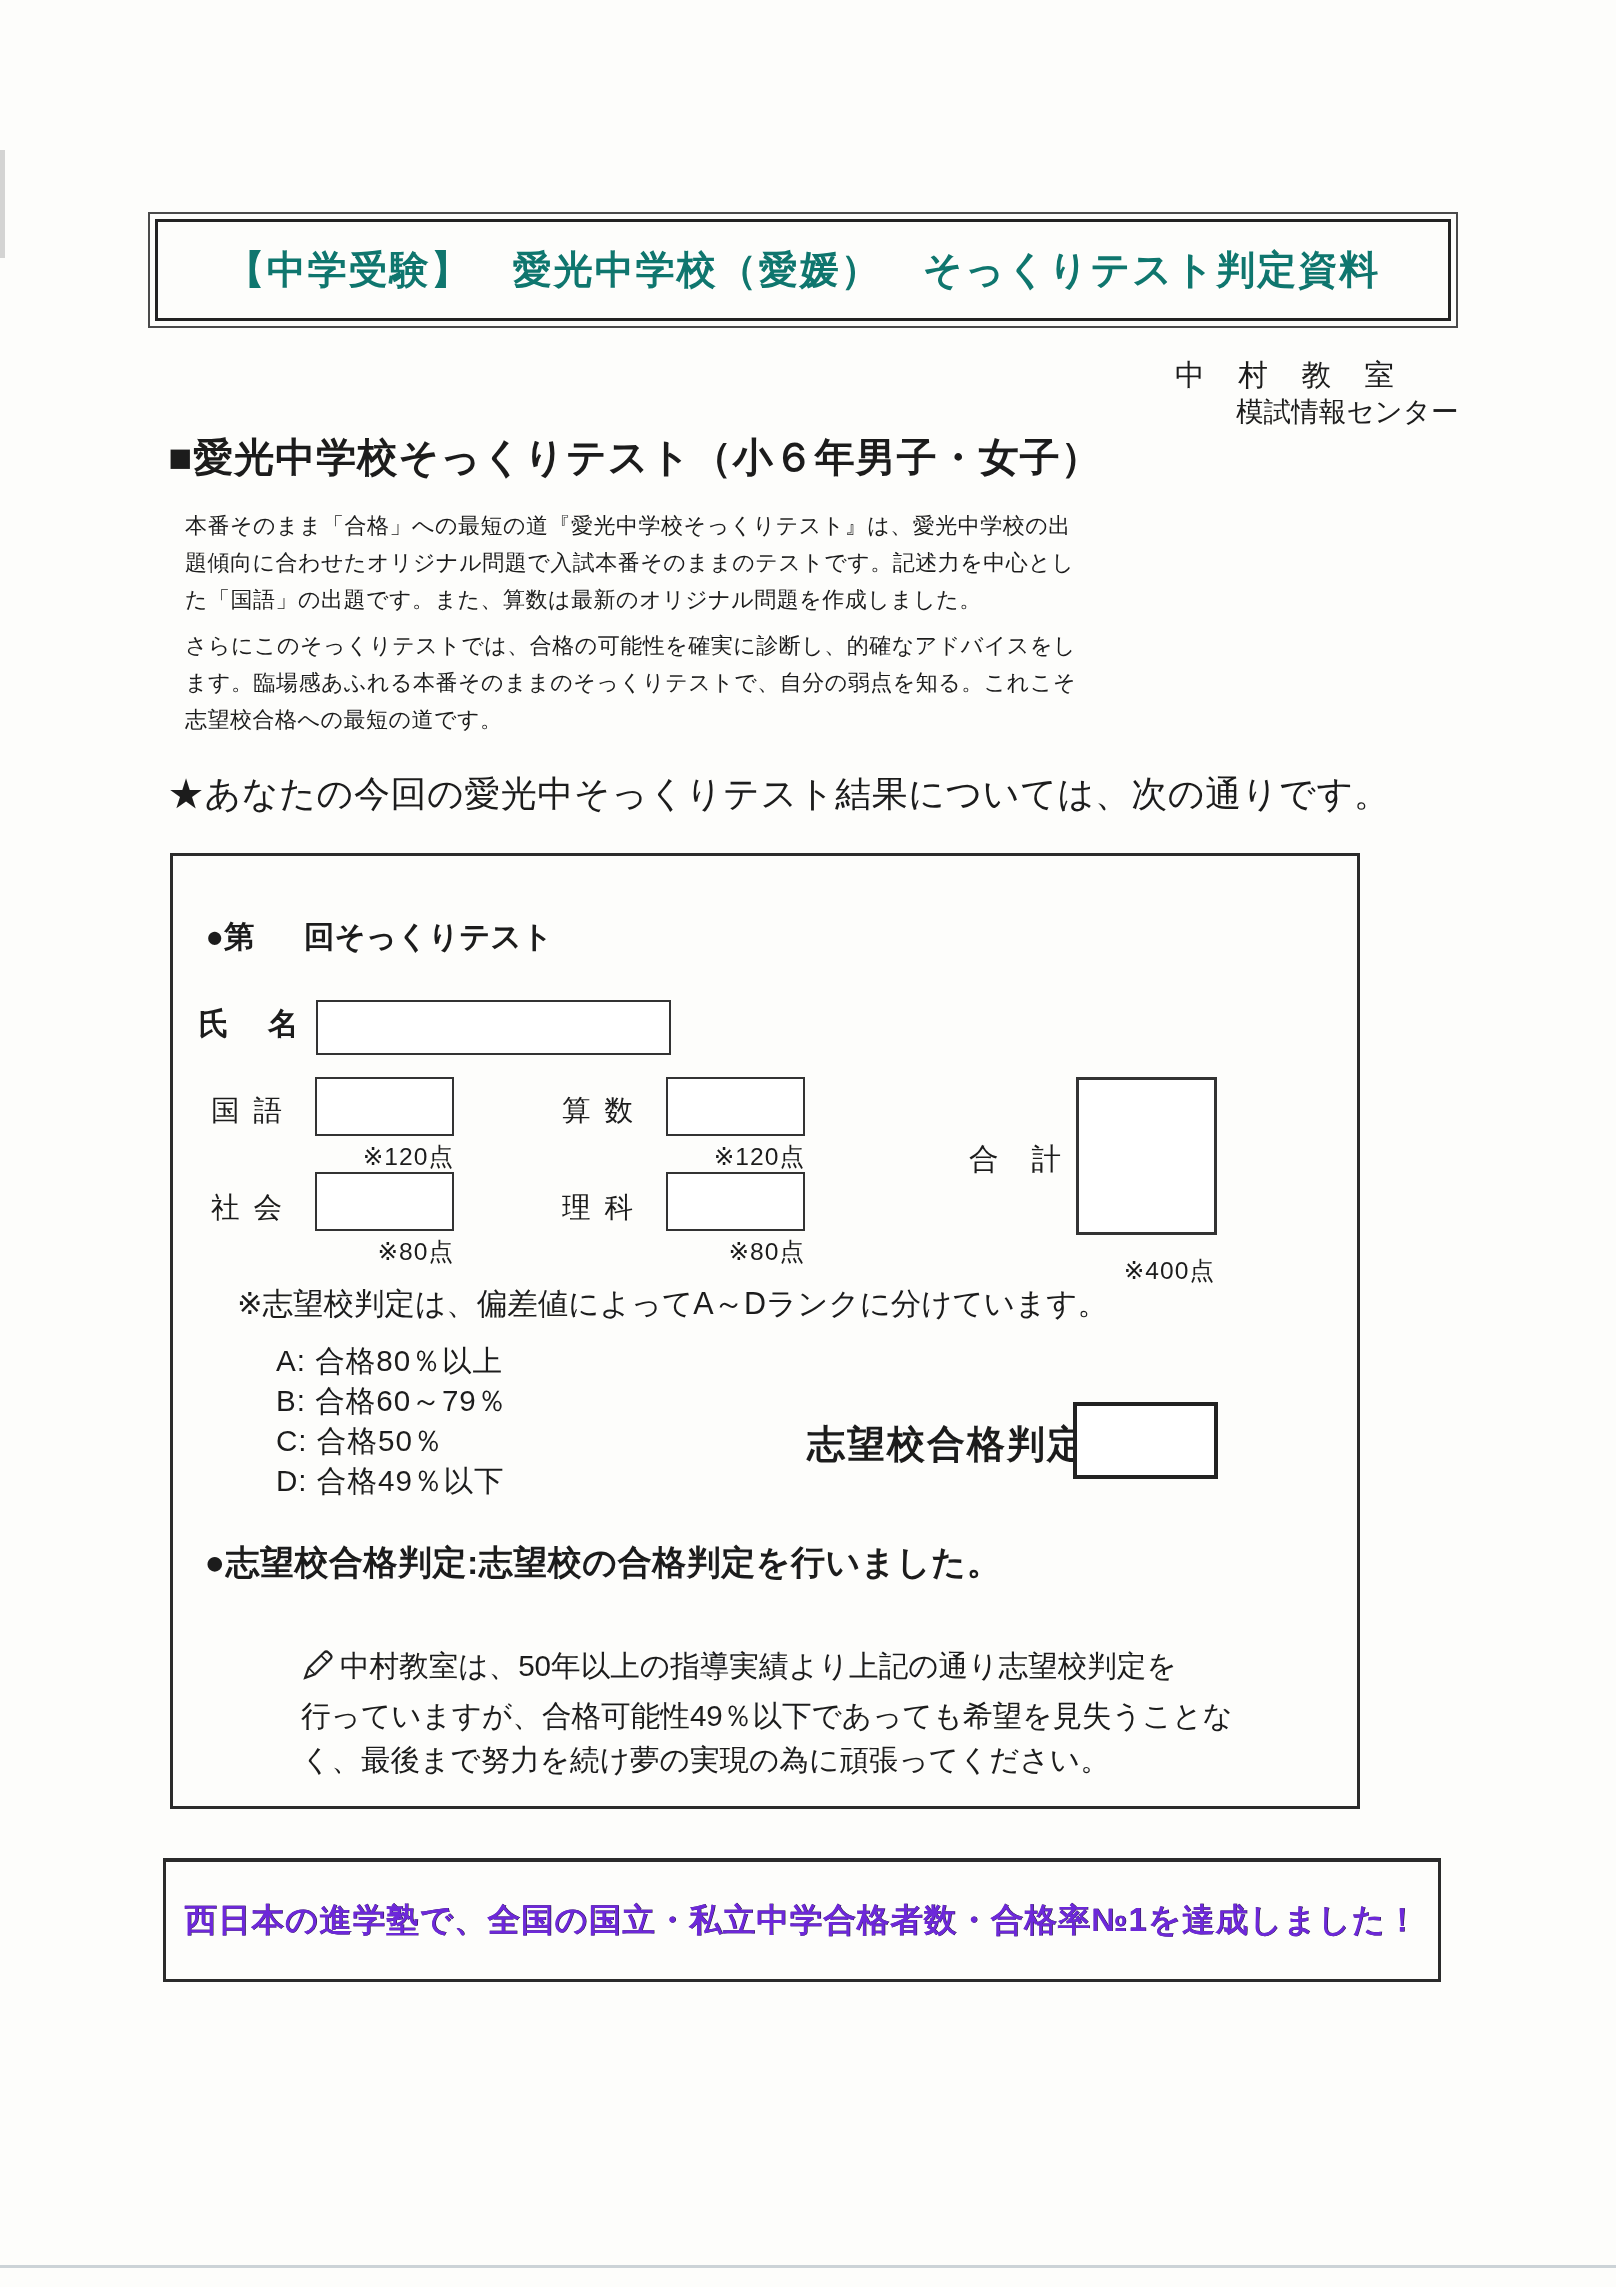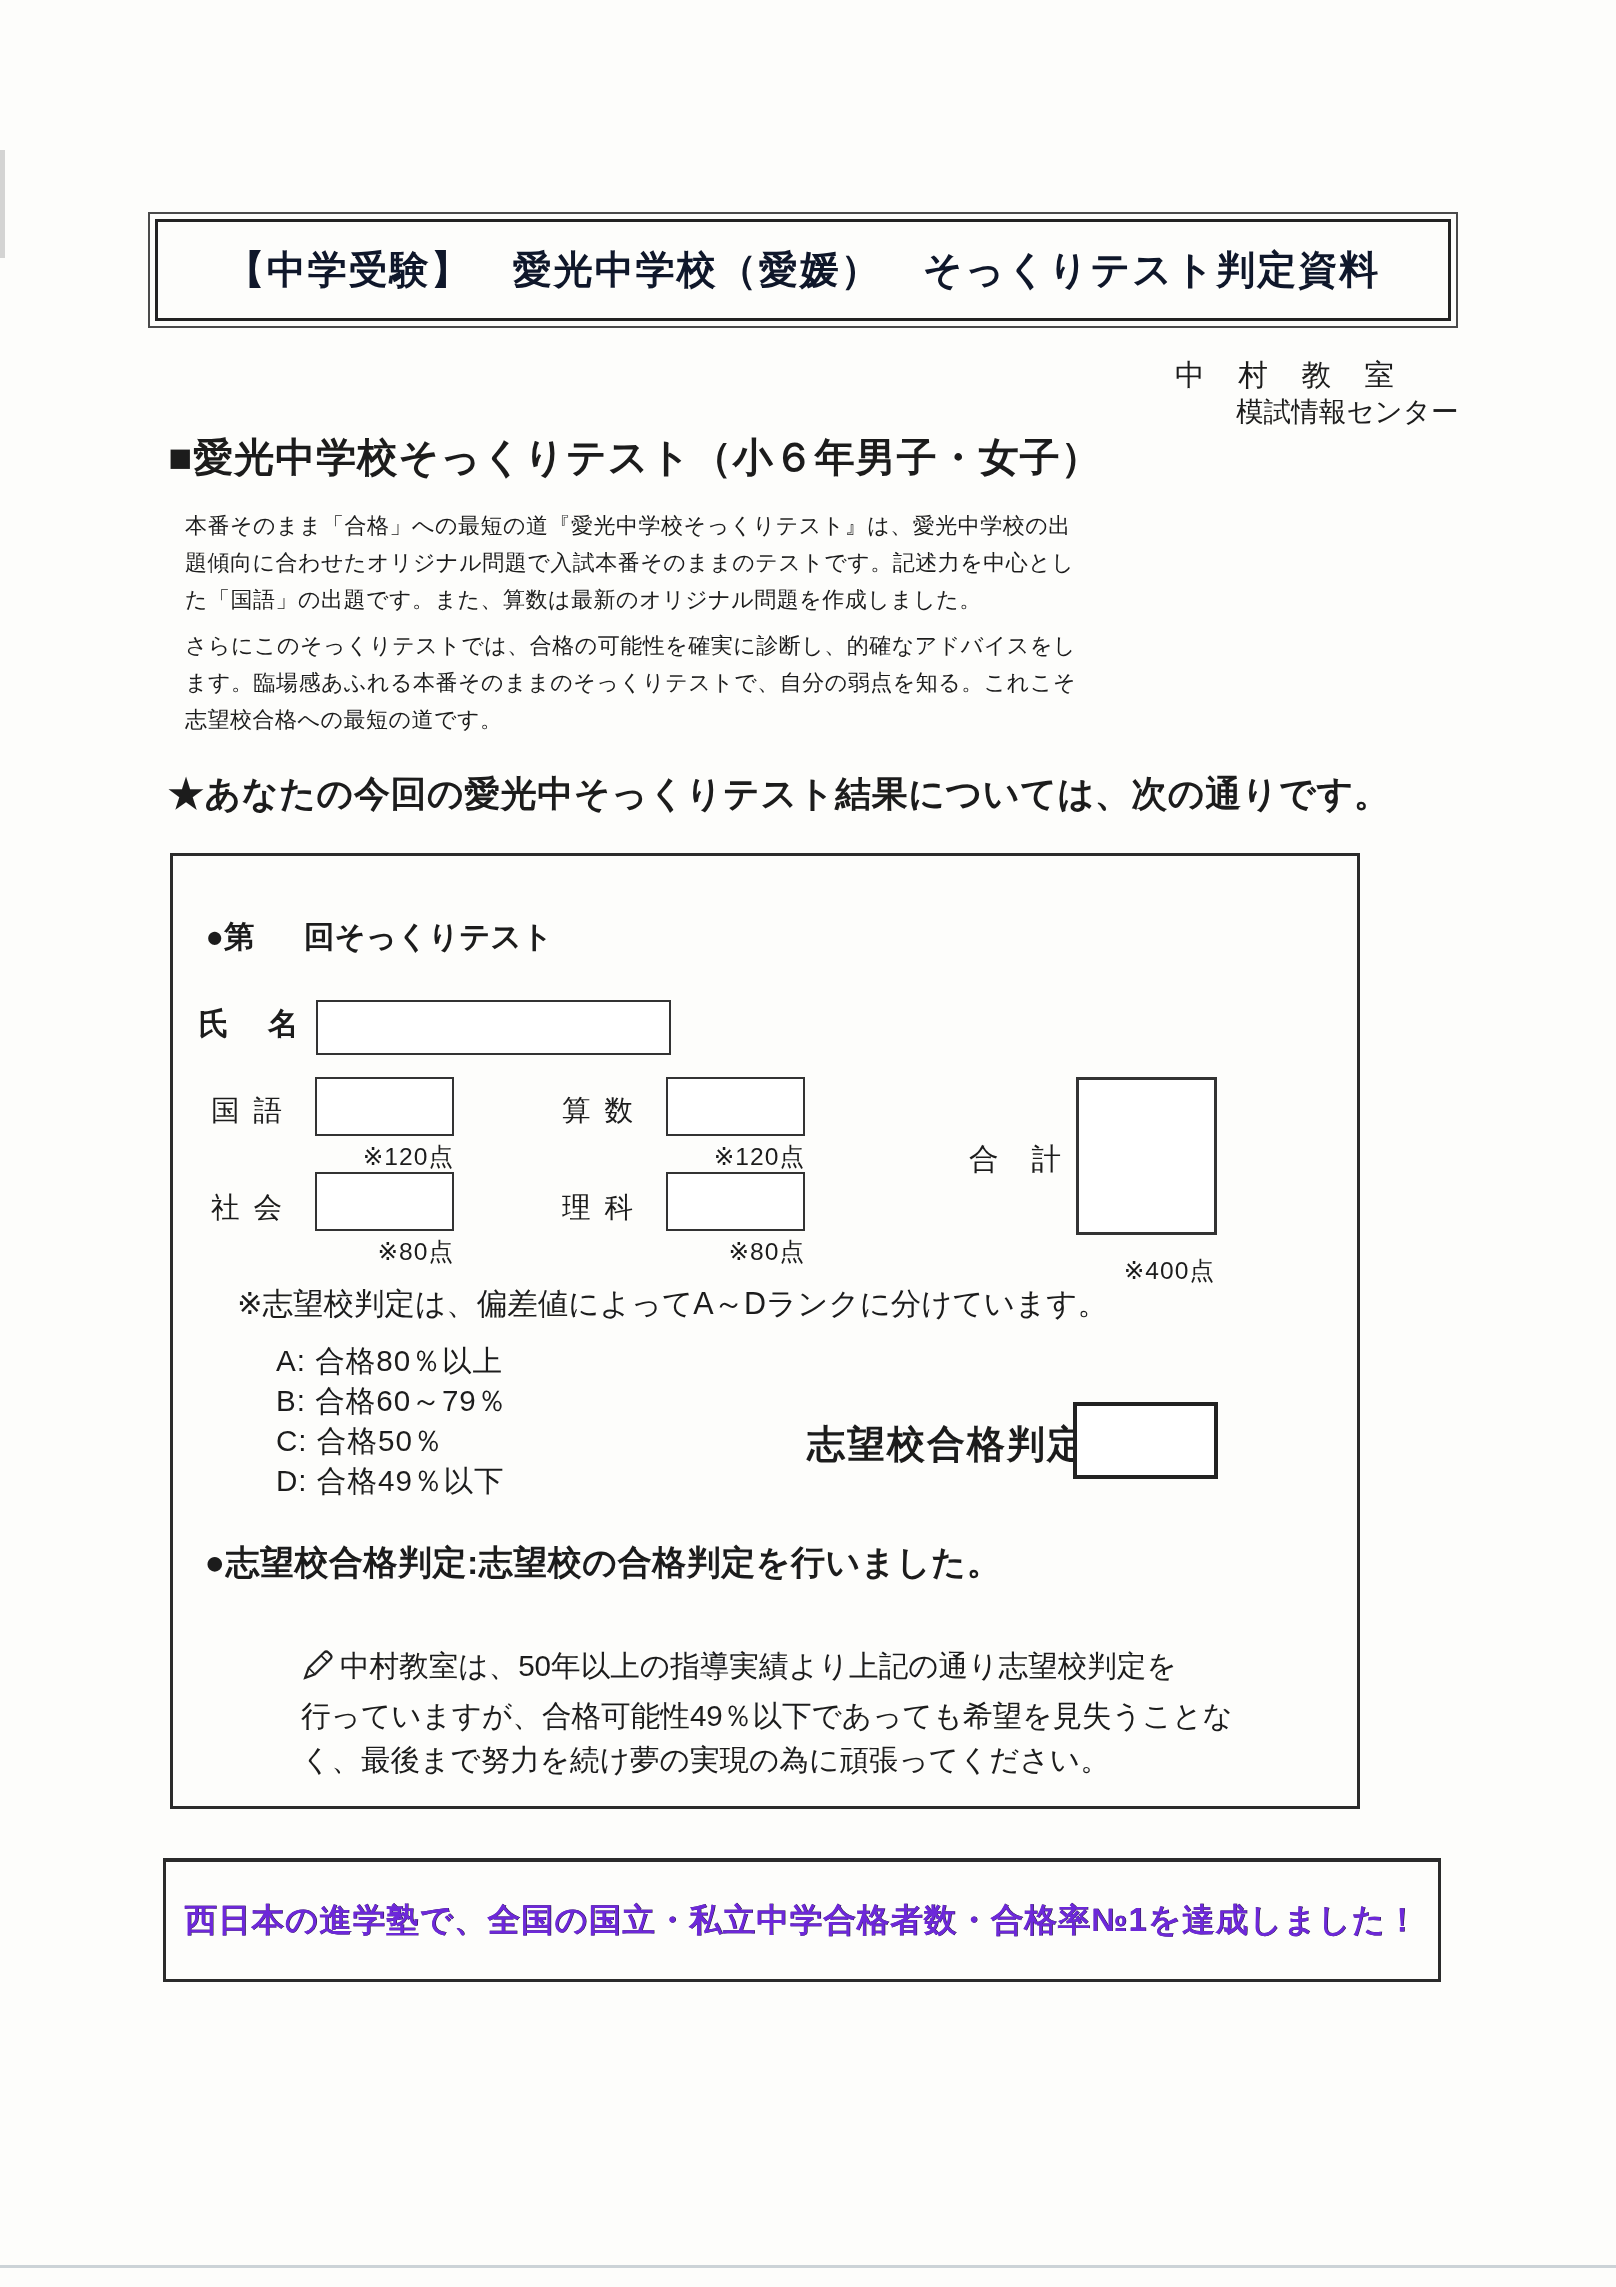--- a/index.html
+++ b/index.html
@@ -17,40 +17,40 @@
     border:2px solid #4a4a4a;background:#fdfdfb;box-sizing:border-box;
     padding:4.9px;
   }
   .title-inner{
     width:100%;height:100%;box-sizing:border-box;
     border:3px solid #222;border-top-width:3.9px;
     display:flex;align-items:center;justify-content:center;
   }
   .doc-title{
     font-size:39px;font-weight:bold;letter-spacing:2px;
-    font-family:"Liberation Serif","DejaVu Serif",serif;color:#0f172a;
+    font-family:"Liberation Serif","DejaVu Serif",serif;color:#0f766e;
     white-space:nowrap;margin:0;
   }
   
   .org-name{position:absolute;left:1175px;top:355px;font-size:29.6px;letter-spacing:2px;white-space:nowrap;}
   .org-dept{position:absolute;left:1236px;top:393px;font-size:27.6px;white-space:nowrap;}
   
   .heading{
     position:absolute;left:168px;top:430px;margin:0;
     font-size:40px;font-weight:bold;letter-spacing:1px;white-space:nowrap;
   }
   .para{
     position:absolute;margin:3px;font-size:22px;line-height:37px;
     white-space:pre-line;letter-spacing:0.5px;
   }
   .para1{left:182px;top:504px;}
   .para2{left:182px;top:624px;}
   .star-line{
     position:absolute;left:168px;top:770px;
-    font-size:36px;font-weight:bold;letter-spacing:0.5px;white-space:nowrap;
+    font-size:36px;font-weight:normal;letter-spacing:0.5px;white-space:nowrap;
   }
   
   .result-box{
     position:absolute;left:170px;top:853px;width:1190px;height:956px;
     border:3px solid #2b2b2b;box-sizing:border-box;background:#fdfdfb;
     font-family:"Liberation Sans","DejaVu Sans",sans-serif;
   }
   .rb{position:absolute;white-space:nowrap;}
   .round-prefix{left:32.5px;top:61px;font-size:30.5px;font-weight:bold;}
   .round-suffix{left:131px;top:61px;font-size:30.5px;font-weight:bold;}

